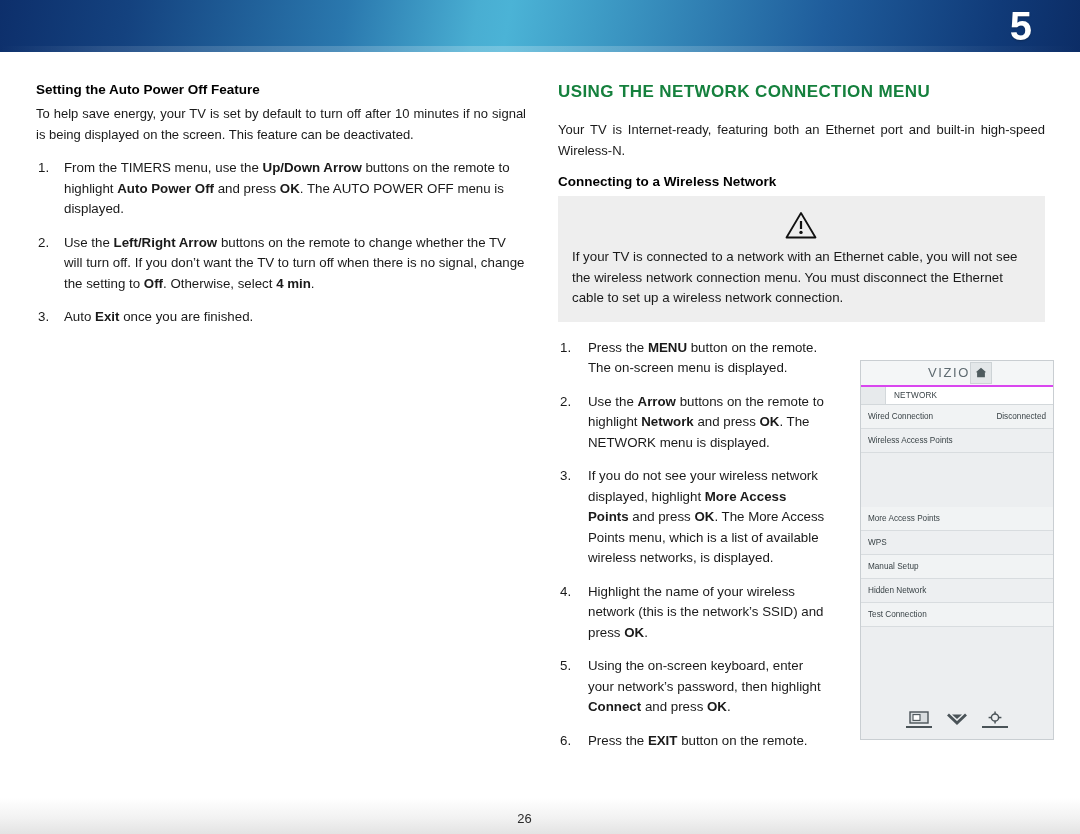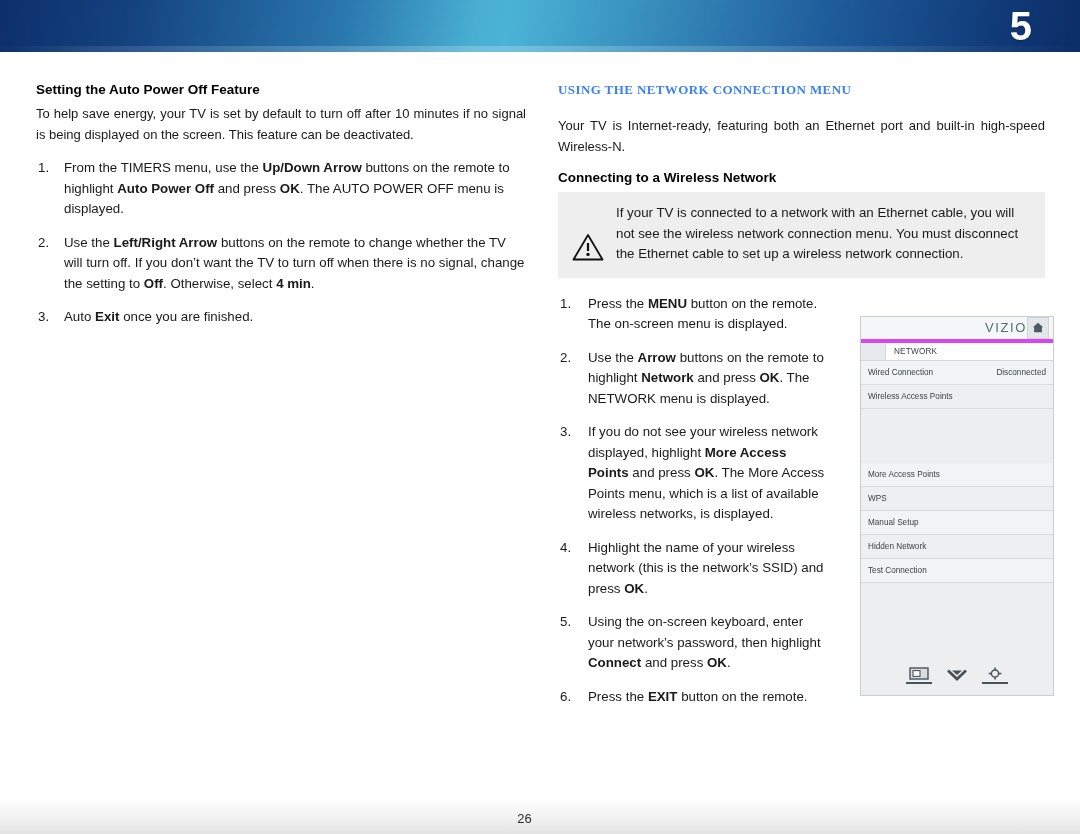--- a/index.html
+++ b/index.html
@@ -67,26 +67,25 @@
     width: 490px;
   }
   .col-right {
     position: absolute;
     left: 558px;
     top: 82px;
     width: 487px;
   }
 
   h2.section-title {
-    font-size: 13px;
+    font-size: 17px;
     font-weight: bold;
     letter-spacing: 0.4px;
     margin: 0 0 18px 0;
-    color: #3b82f6;
-    font-family: Liberation Serif, serif;
+    color: #15803d;
   }
   h3.sub-title {
     font-size: 13.5px;
     font-weight: bold;
     margin: 0 0 7px 0;
     color: #000;
   }
   p.body-text {
     font-size: 13px;
     line-height: 20.5px;
@@ -122,22 +121,23 @@
   }
   ol.steps.narrow > li { padding-left: 30px; }
   b { font-weight: bold; }
 
   
   .note-box {
     background: #eeeeee;
     padding: 11px 16px 13px 14px;
     margin: 6px 0 16px 0;
     display: flex;
-    align-items: flex-end;
-    gap: 12px;
+    align-items: center;
+    gap: 4px;
+    flex-direction: column;
   }
   .note-icon {
     flex: 0 0 auto;
     margin-top: 4px;
   }
   .note-text {
     font-size: 13.3px;
     line-height: 20.5px;
     color: #1a1a1a;
   }
@@ -166,24 +166,24 @@
     position: relative;
     box-sizing: border-box;
     font-size: 8.5px;
     color: #3a4347;
     display: flex;
     flex-direction: column;
   }
   .tv-topbar {
     height: 26px;
     background: #f4f6f7;
-    border-bottom: 4px solid #d946ef;
-    display: flex;
-    align-items: center;
-    justify-content: flex-end;
+    border-bottom: 2px solid #d946ef;
+    display: flex;
+    align-items: center;
+    justify-content: center;
     padding: 0 4px 0 10px;
     box-sizing: border-box;
   }
   .vizio-logo {
     font-size: 13px;
     letter-spacing: 1.6px;
     color: #5e6a70;
     font-family: "Liberation Sans", sans-serif;
     font-weight: normal;
   }

